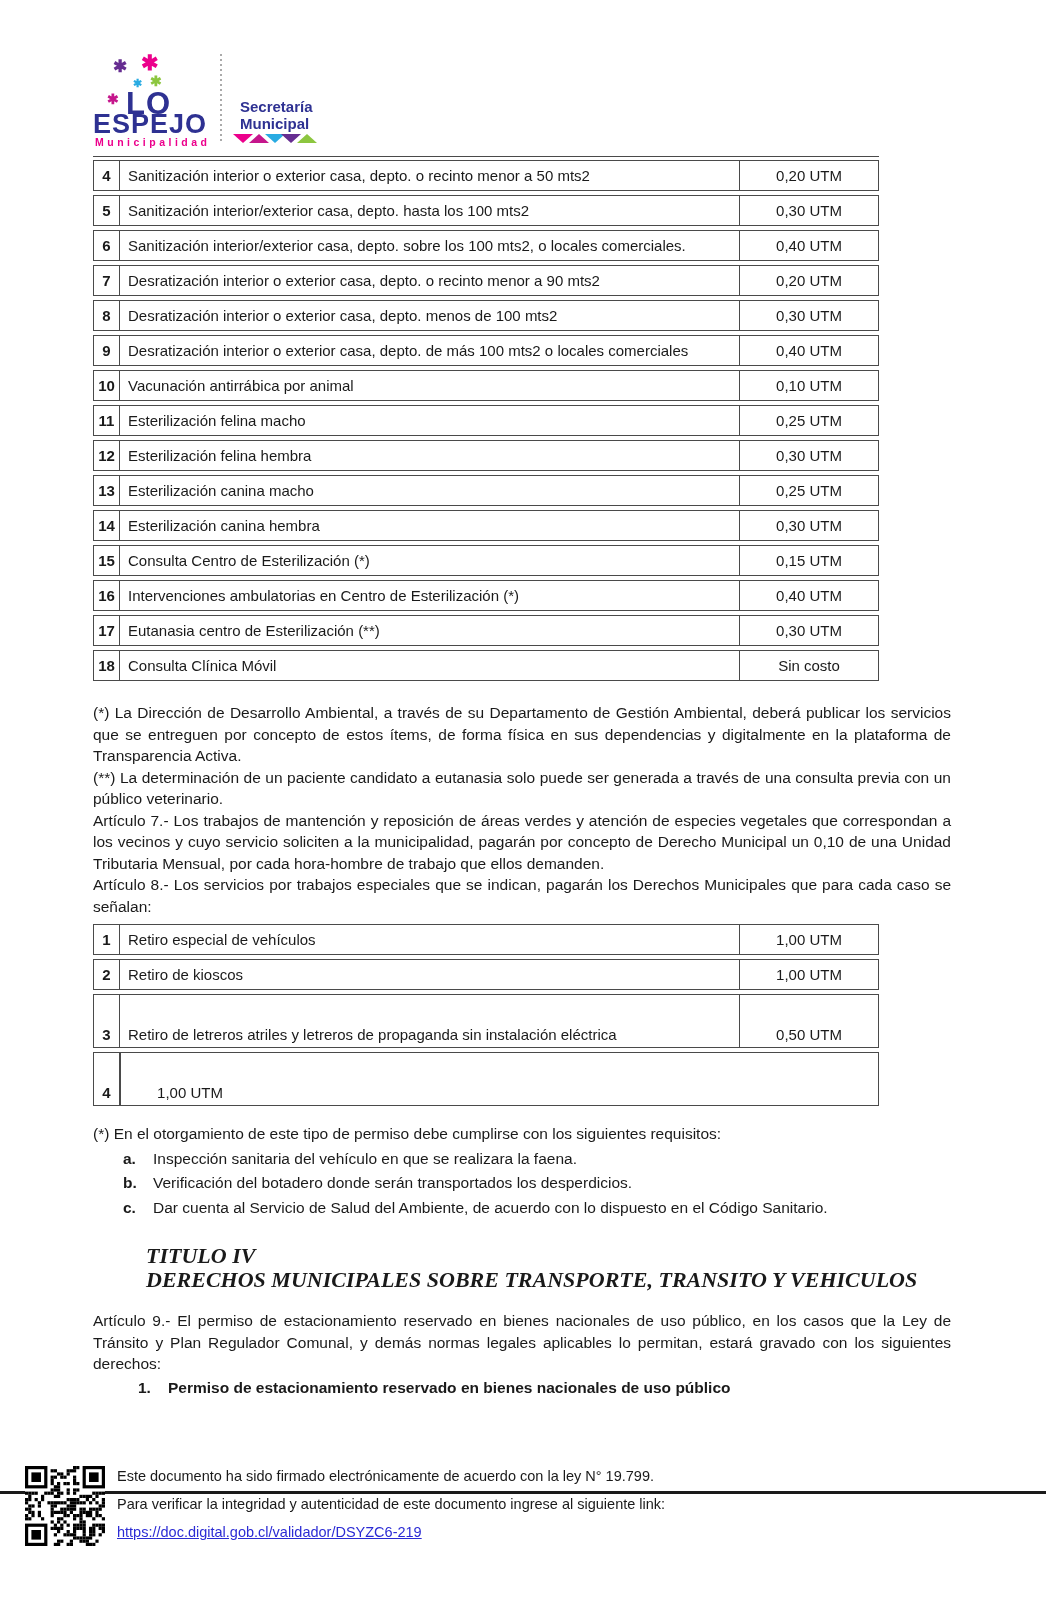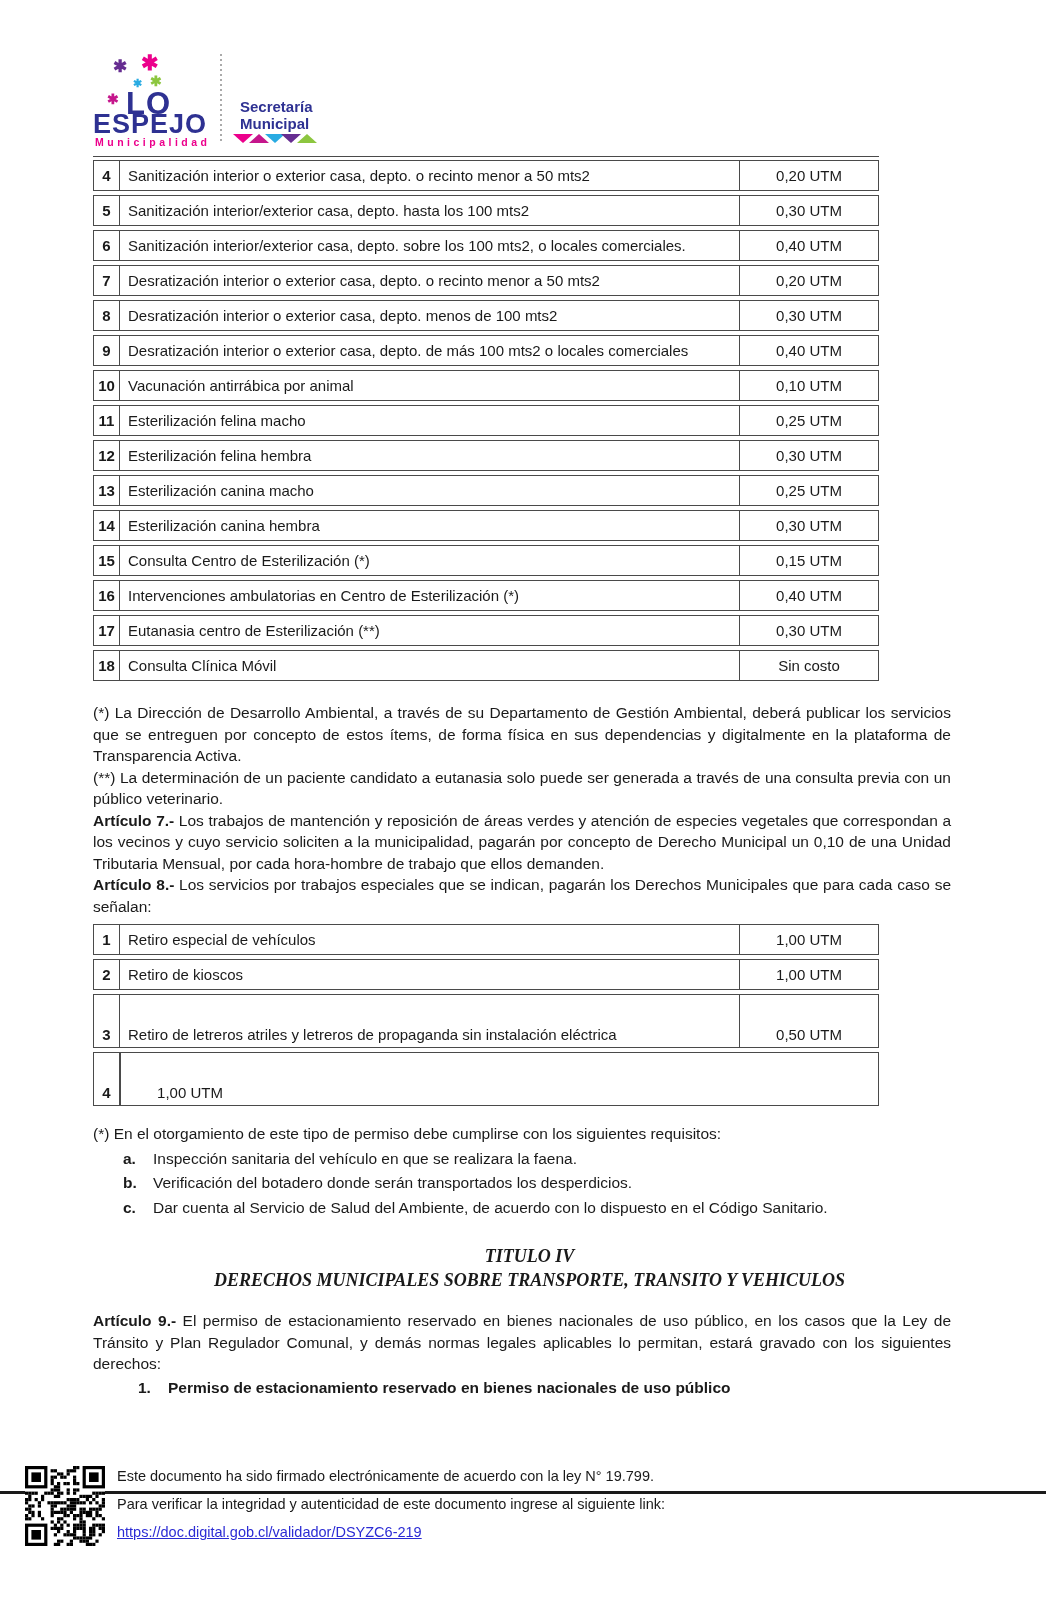--- a/index.html
+++ b/index.html
@@ -40,27 +40,27 @@
   .trow .c-desc{flex:1;padding:3px 8px;}
   .trow .c-fee{width:138px;flex:0 0 138px;text-align:center;border-left:1px solid #4a4a4a;align-self:stretch;display:flex;align-items:center;justify-content:center;}
   .trow.tall{min-height:52px;}
   .trow.tall .c-num,.trow.tall .c-fee{align-items:flex-end;padding-bottom:4px;}
   .trow.tall .c-desc{align-self:flex-end;padding-bottom:4px;}
 
   
   p.just{font-size:15.5px;line-height:21.5px;text-align:justify;margin:0;}
   .notes{margin-top:21px;}
   .art{margin-top:21px;}
-  b.lbl{font-weight:bold;}
+  b.lbl{font-weight:normal;}
   .note2{margin-top:17px;font-size:15.5px;line-height:21.5px;}
   .abc{margin:2px 0 0 0;padding:0;list-style:none;}
   .abc li{display:flex;margin-top:3px;}
   .abc .letter{font-weight:bold;width:30px;flex:0 0 30px;text-align:left;padding-left:30px;box-sizing:content-box;}
   .abc .txt{flex:1;}
-  .titulo{margin:26px 0 0 15px;font-family:"Liberation Serif", serif;font-weight:bold;font-style:italic;font-size:18px;line-height:24px;text-align:center;}
+  .titulo{margin:26px 0 0 53px;font-family:"Liberation Serif", serif;font-weight:bold;font-style:italic;font-size:22px;line-height:24px;}
   .num-item{margin:4px 0 0 45px;font-weight:bold;font-size:15.5px;}
   .num-item .n{display:inline-block;width:30px;}
 
   
   .footer-rule{position:absolute;left:0;top:1491px;width:1046px;height:3px;background:#1a1a1a;}
   .footer{position:absolute;left:25px;top:1456px;display:flex;align-items:flex-end;}
   .qr{width:80px;height:80px;flex:0 0 80px;}
   .footer-text{margin-left:12px;padding-top:6px;font-size:14.5px;line-height:28px;}
   .footer-text a{color:#2b2bd4;}
 </style>
@@ -105,21 +105,21 @@
           <div class="c-desc">Sanitización interior/exterior casa, depto. hasta los 100 mts2</div>
           <div class="c-fee">0,30 UTM</div>
         </div>
         <div class="trow">
           <div class="c-num">6</div>
           <div class="c-desc">Sanitización interior/exterior casa, depto. sobre los 100 mts2, o locales comerciales.</div>
           <div class="c-fee">0,40 UTM</div>
         </div>
         <div class="trow">
           <div class="c-num">7</div>
-          <div class="c-desc">Desratización interior o exterior casa, depto. o recinto menor a 50 mts2</div>
+          <div class="c-desc">Desratización interior o exterior casa, depto. o recinto menor a 90 mts2</div>
           <div class="c-fee">0,20 UTM</div>
         </div>
         <div class="trow">
           <div class="c-num">8</div>
           <div class="c-desc">Desratización interior o exterior casa, depto. menos de 100 mts2</div>
           <div class="c-fee">0,30 UTM</div>
         </div>
         <div class="trow">
           <div class="c-num">9</div>
           <div class="c-desc">Desratización interior o exterior casa, depto. de más 100 mts2 o locales comerciales</div>

